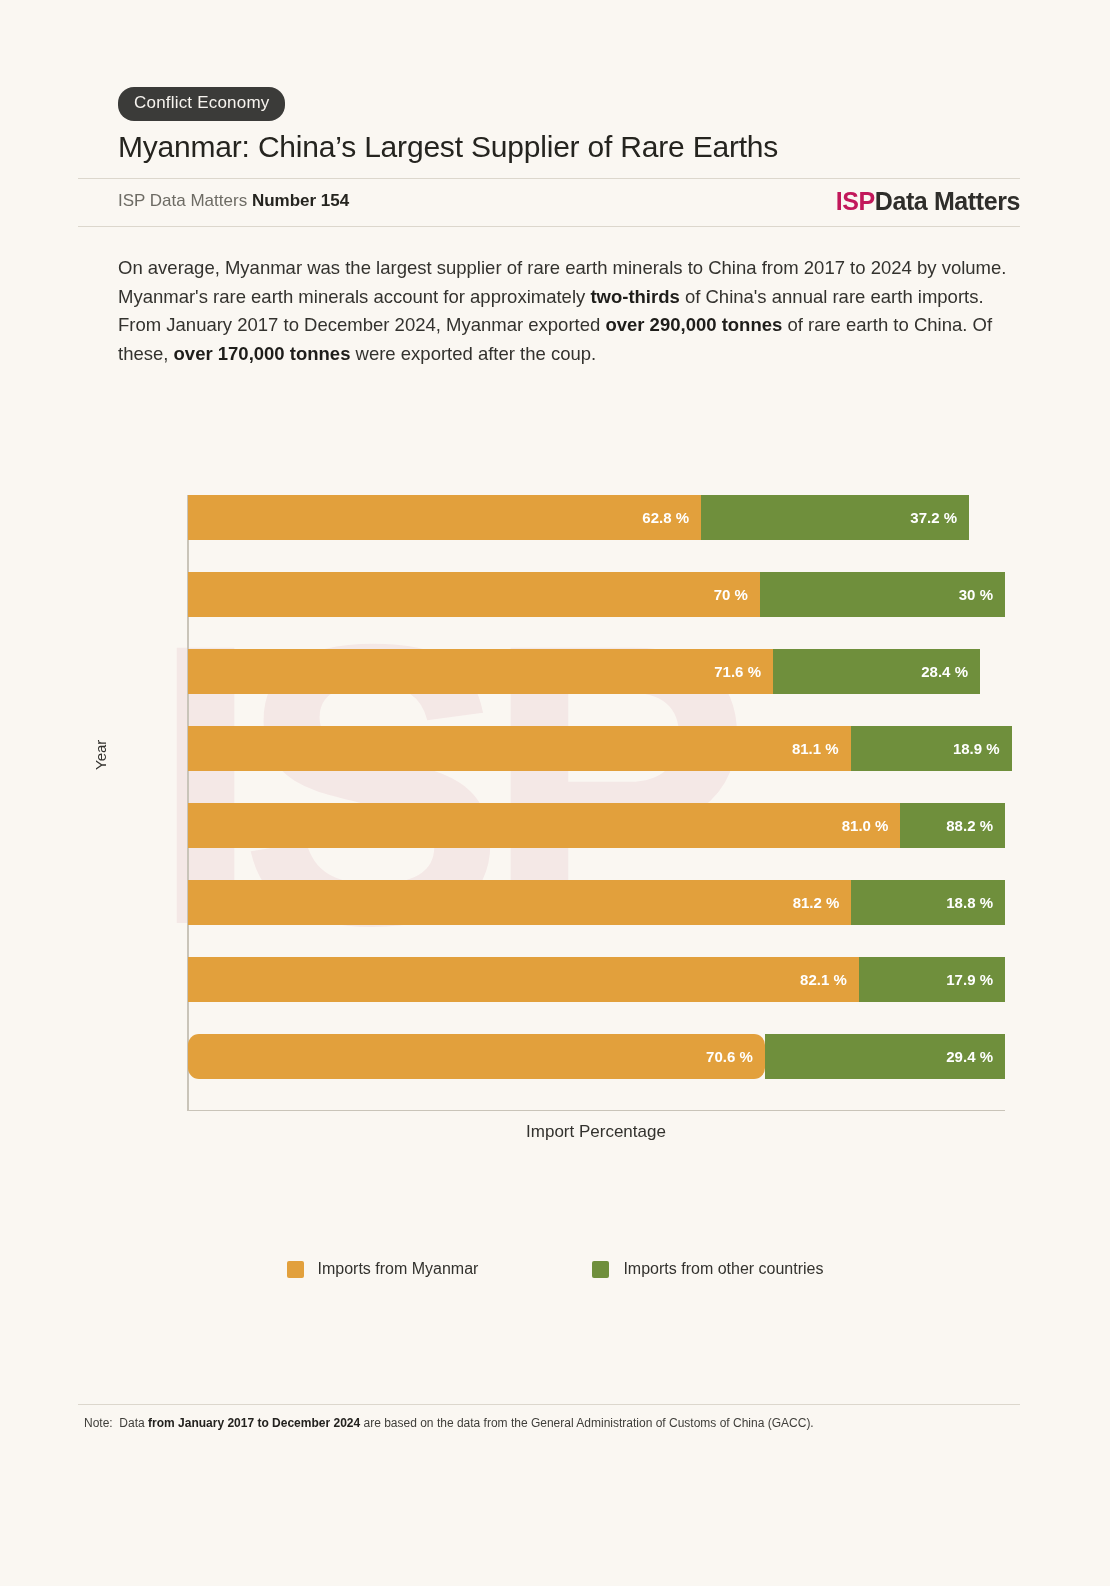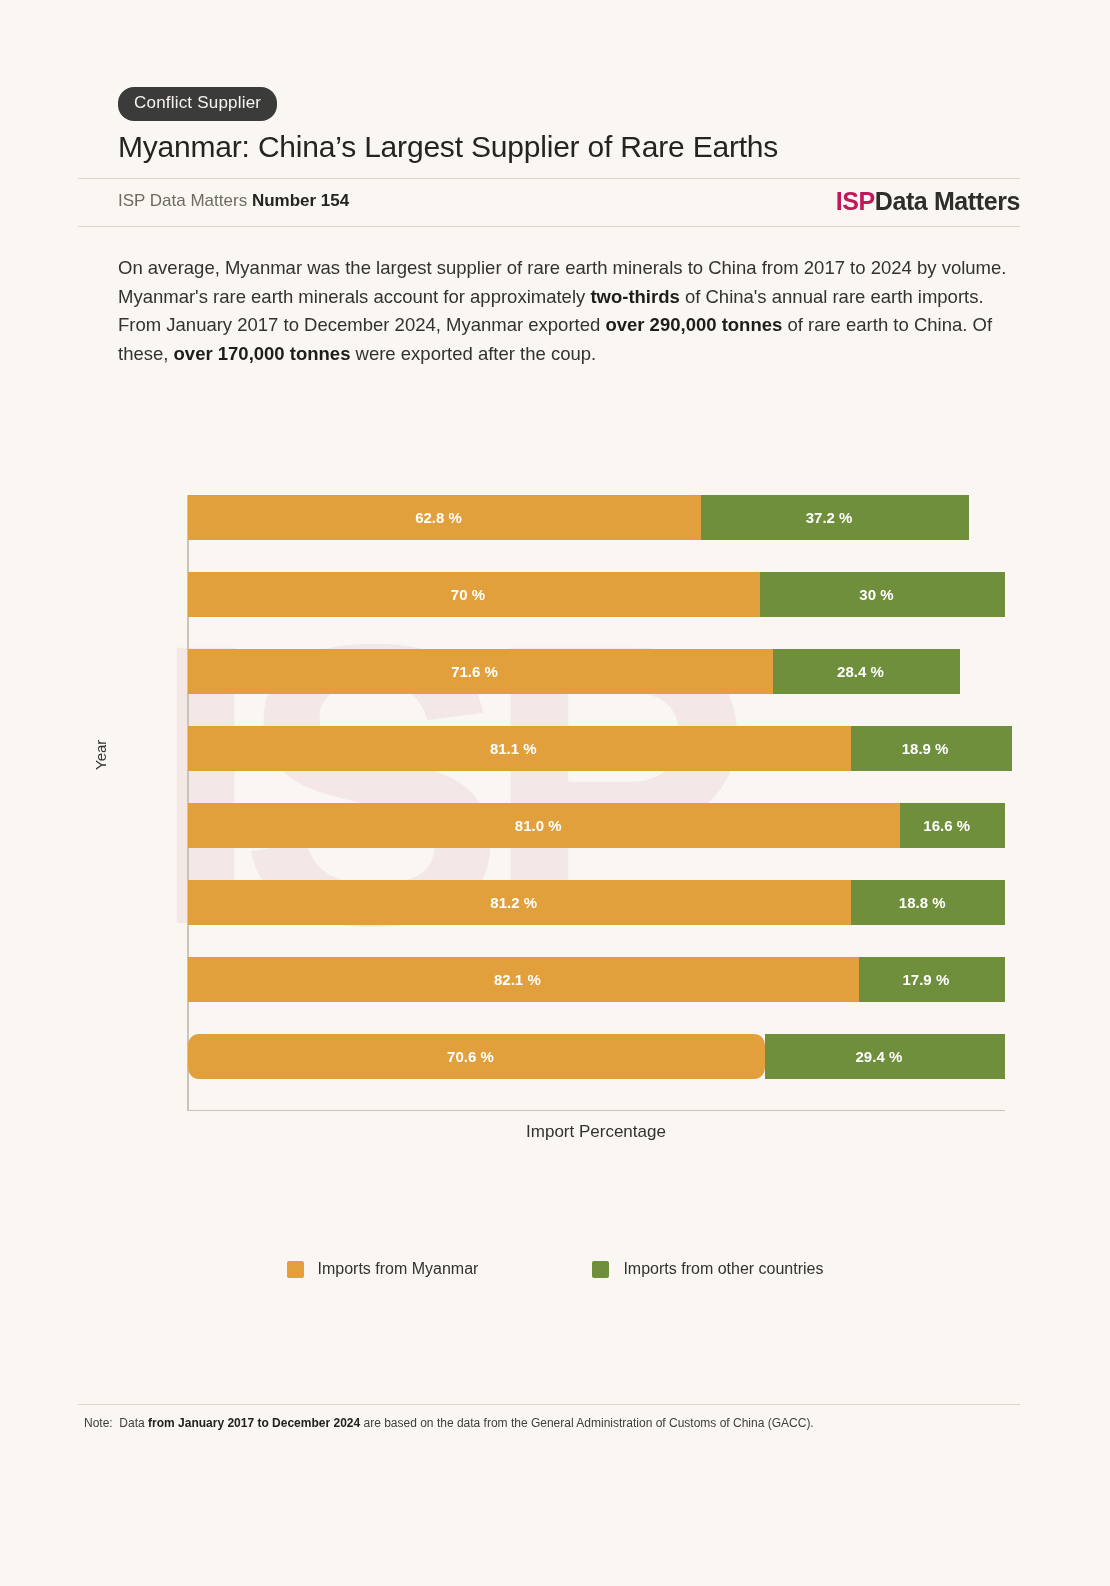--- a/index.html
+++ b/index.html
@@ -98,21 +98,21 @@
     width: 1.5px; height: 615px; background: #c9c4b9;
   }
   .axis-bottom {
     position: absolute; left: 187px; top: 640px;
     width: 818px; height: 1px; background: #c9c4b9;
   }
 
   .row { position: absolute; left: 0; width: 817px; height: 45px; }
   .seg {
     position: absolute; top: 0; height: 45px;
-    display: flex; align-items: center; justify-content: center;
+    display: flex; align-items: center; justify-content: flex-end;
   }
   .seg span {
     color: #ffffff; font-size: 15px; font-weight: 700;
     padding-right: 12px; white-space: nowrap;
   }
   .seg-my    { left: 0; background: #e2a03c; }
   .seg-other { background: #6f8f3c; right: 0; }
 
   .ytitle {
     position: absolute;
@@ -149,21 +149,21 @@
   .note .nlabel { color: #3f3e3a; }
   .note b { font-weight: 700; color: #23221f; }
 </style>
 </head>
 <body>
 
 <div class="page">
 
   <div class="header-zone">
     <div class="tag-wrap">
-      <span class="tag">Conflict Supplier</span>
+      <span class="tag">Conflict Economy</span>
     </div>
 
     <div class="headline">Myanmar: China’s Largest Supplier of Rare Earths</div>
 
     <div class="rule rule-top"></div>
 
     <div class="subline">
       <span class="light">ISP Data Matters</span><span>&nbsp;</span><span class="bold">Number 154</span>
     </div>
 
@@ -200,38 +200,38 @@
             <span>70 %</span>
           </div>
           <div class="seg seg-other" style="left: 571.9px; width: 245.1px; background: rgb(111, 143, 60);">
             <span>30 %</span>
           </div>
         </div>
         <div class="row" style="top: 154px;">
           <div class="seg seg-my" style="width: 584.972px; background: rgb(226, 160, 60);">
             <span>71.6 %</span>
           </div>
-          <div class="seg seg-other" style="left: 584.972px; width: 187px; background: rgb(111, 143, 60);">
+          <div class="seg seg-other" style="left: 584.972px; width: 207px; background: rgb(111, 143, 60);">
             <span>28.4 %</span>
           </div>
         </div>
         <div class="row" style="top: 231px;">
           <div class="seg seg-my" style="width: 662.587px; background: rgb(226, 160, 60);">
             <span>81.1 %</span>
           </div>
           <div class="seg seg-other" style="left: 662.587px; width: 161px; background: rgb(111, 143, 60);">
             <span>18.9 %</span>
           </div>
         </div>
         <div class="row" style="top: 308px;">
           <div class="seg seg-my" style="width: 712.424px; background: rgb(226, 160, 60);">
             <span>81.0 %</span>
           </div>
           <div class="seg seg-other" style="left: 712.424px; width: 104.576px; background: rgb(111, 143, 60);">
-            <span>16.6 %</span>
+            <span>88.2 %</span>
           </div>
         </div>
         <div class="row" style="top: 385px;">
           <div class="seg seg-my" style="width: 663.404px; background: rgb(226, 160, 60);">
             <span>81.2 %</span>
           </div>
           <div class="seg seg-other" style="left: 663.404px; width: 153.596px; background: rgb(111, 143, 60);">
             <span>18.8 %</span>
           </div>
         </div>

